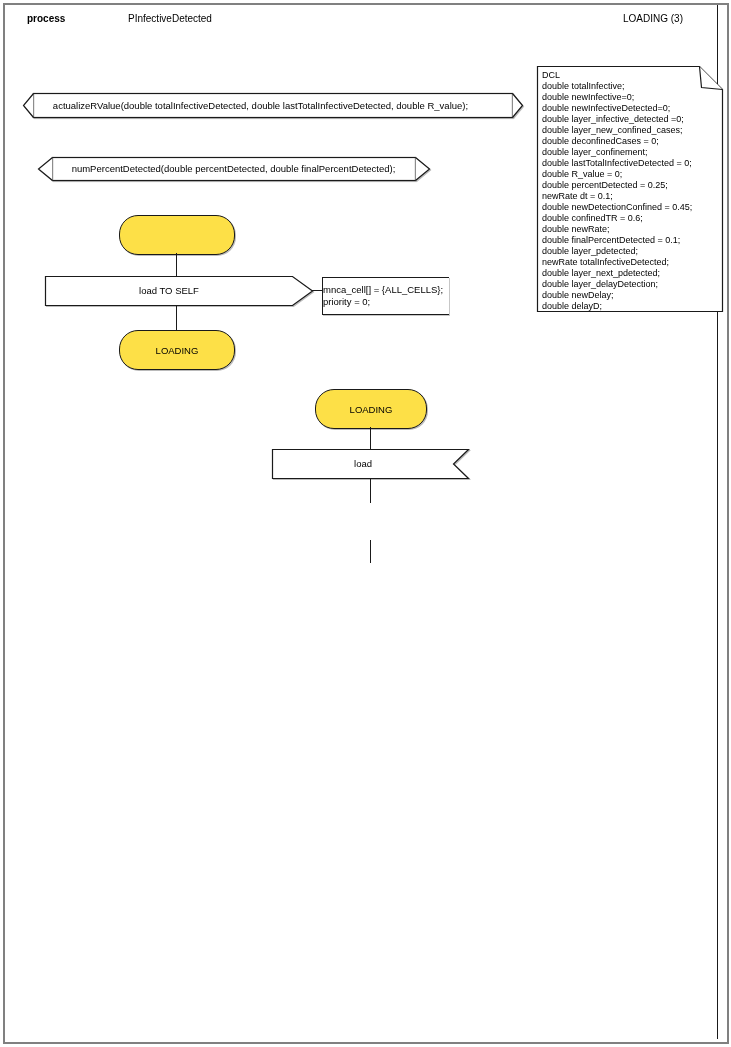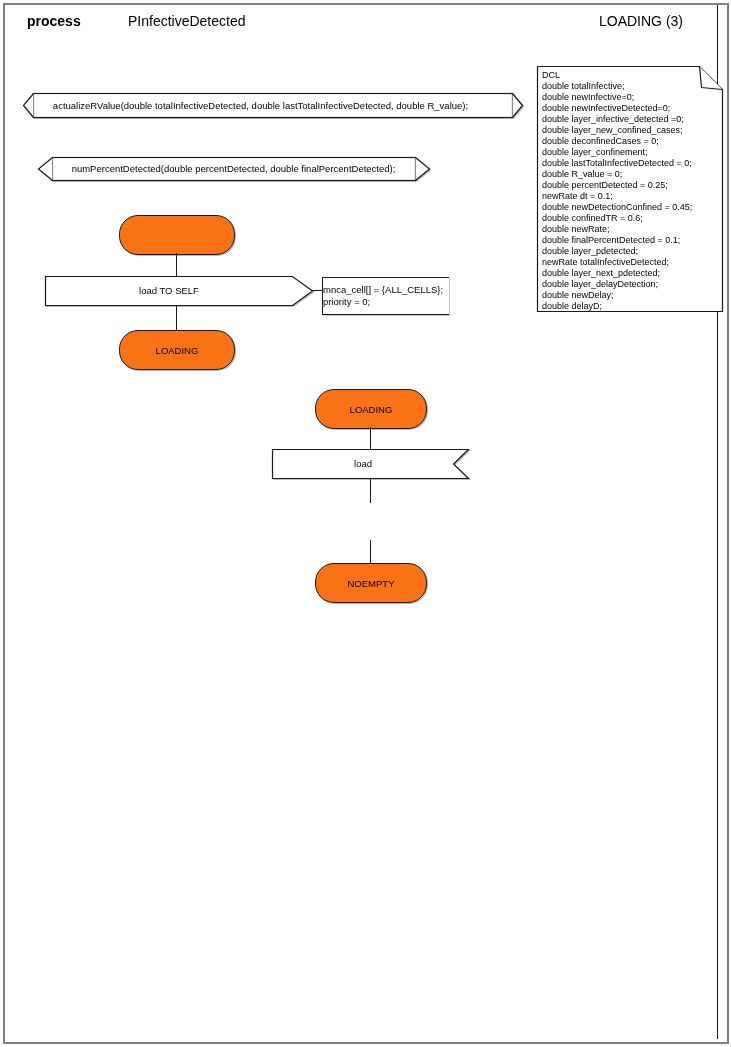--- a/index.html
+++ b/index.html
@@ -13,36 +13,36 @@
   }
   .page-border{
     position:absolute;left:3px;top:3px;width:722px;height:1037px;
     border:2px solid #808080;
     pointer-events:none;
   }
   .frame-line{
     position:absolute;left:717px;top:5px;width:1px;height:1034px;
     background:#1a1a1a;
   }
-  .hdr{position:absolute;top:13px;font-size:14px;white-space:nowrap;}
+  .hdr{position:absolute;top:13px;font-size:10px;white-space:nowrap;}
   .hdr-kind{left:27px;font-weight:bold;}
   .hdr-name{left:88px;margin-left:40px;}
   .hdr-page{right:48px;}
 
   .shape-svg{position:absolute;overflow:visible;}
   .shape-svg polygon,.shape-svg polyline,.shape-svg rect{
     fill:#ffffff;stroke:#1a1a1a;stroke-width:1.2;stroke-linejoin:miter;
   }
   .svg-shadow{filter:drop-shadow(1px 1px 0 rgba(130,130,130,.55));}
 
   .shape-label{
     position:absolute;font-size:9.5px;text-align:center;white-space:nowrap;
   }
   .state{
-    position:absolute;background:#f97316;border:1px solid #1a1a1a;
+    position:absolute;background:#fde047;border:1px solid #1a1a1a;
     border-radius:19px;box-shadow:1px 1px 0 rgba(130,130,130,.55);
     display:flex;align-items:center;justify-content:center;
     font-size:9.5px;white-space:nowrap;
   }
   .task{
     position:absolute;background:#fff;border:1px solid #1a1a1a;
     box-shadow:1px 1px 0 rgba(130,130,130,.55);
     display:flex;flex-direction:column;align-items:center;justify-content:center;
     font-size:9.5px;line-height:13px;text-align:center;white-space:nowrap;
   }
@@ -147,15 +147,14 @@
   <svg class="shape-svg svg-shadow" style="left:272px;top:449px;" width="197" height="30">
     <polygon points="0.5,0.5 196.5,0.5 181.5,15 196.5,29.5 0.5,29.5"></polygon>
   </svg>
   <div class="shape-label" style="left:272px;top:449px;width:182px;line-height:30px;">load</div>
 
   <div class="conn vline" style="left:370px;top:479px;height:24px;"></div>
 
 
   <div class="conn vline" style="left:370px;top:540px;height:23px;"></div>
 
-  <div class="state" style="left:315px;top:563px;width:110px;height:38px;">NOEMPTY</div>
 
 </div>
 
 </body></html>

